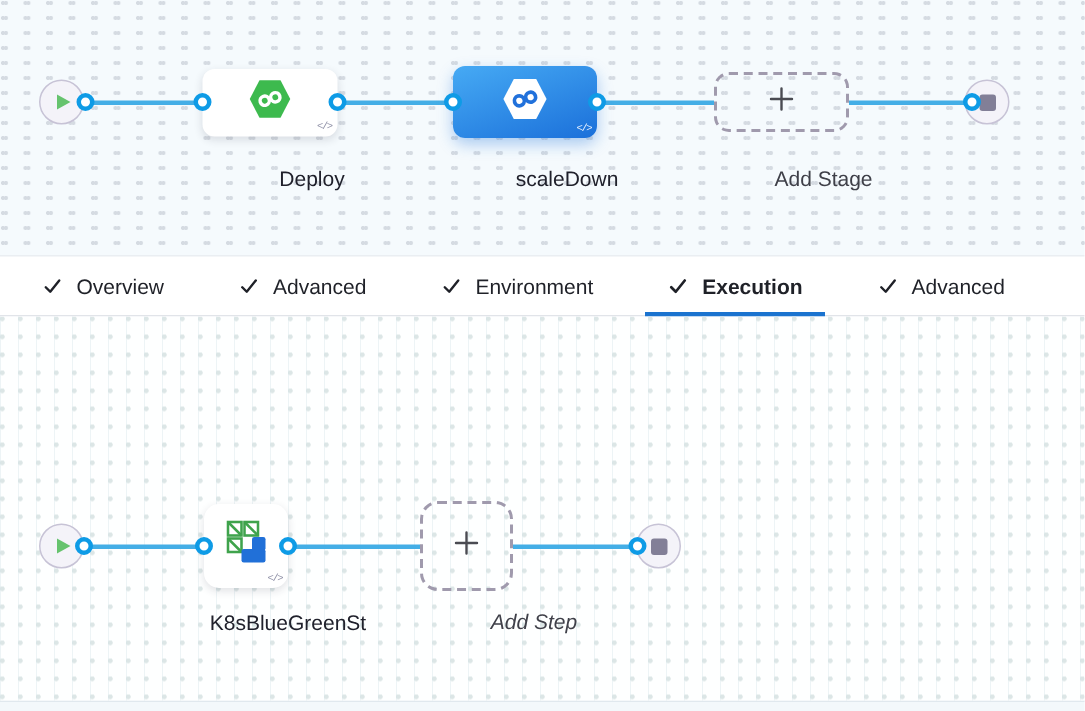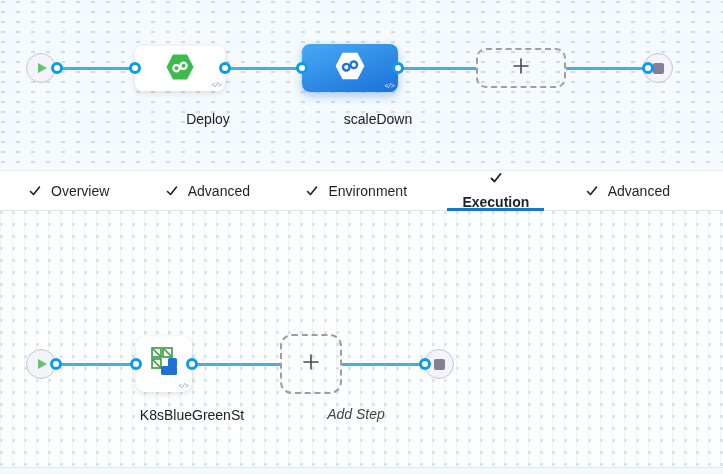--- a/index.html
+++ b/index.html
@@ -31,21 +31,21 @@
   .tabbar{
     width:723px;height:41px;background:#fff;box-sizing:border-box;
     border-top:1px solid #EAEEF2;border-bottom:1px solid #E1E4E9;
     display:flex;align-items:stretch;justify-content:space-between;
     padding:0 38px 0 13px;
   }
   .tab{
     display:flex;align-items:center;gap:9px;padding:0 15px;position:relative;
     font-size:14px;color:#1F2128;cursor:pointer;white-space:nowrap;text-align:right;
   }
-  .tab.selected{font-weight:700;flex-direction:column;}
+  .tab.selected{font-weight:700;}
   .tab.selected::after{
     content:"";position:absolute;left:0;right:0;bottom:-1px;height:3px;background:#1A73CF;
   }
   .check-icon{display:flex;align-items:center;}
 
   
   .link{position:absolute;height:3px;background:#44AEE6;z-index:1;}
   .port{
     position:absolute;width:12px;height:12px;border-radius:50%;
     background:#fff;border:3px solid #0E9BE6;box-sizing:border-box;z-index:4;
@@ -139,20 +139,21 @@
 
     <div class="port" style="left:51px;top:62px;"></div>
     <div class="port" style="left:129px;top:62px;"></div>
     <div class="port" style="left:219px;top:62px;"></div>
     <div class="port" style="left:296px;top:62px;"></div>
     <div class="port" style="left:392px;top:62px;"></div>
     <div class="port" style="left:642px;top:62px;"></div>
 
     <div class="node-label" style="left:110px;top:111px;">Deploy</div>
     <div class="node-label" style="left:280px;top:111px;">scaleDown</div>
+    <div class="node-label add" style="left:451px;top:111px;">Add Stage</div>
   </div>
 
   <div class="tabbar">
     <div class="tab">
       <span class="check-icon">
         <svg width="14" height="14" viewBox="0 0 14 14">
             <path d="M2.5 7.5l3 3 6-7.5" fill="none" stroke="#1F2128" stroke-width="1.6" stroke-linecap="round" stroke-linejoin="round"></path>
           </svg>
       </span>
       <span>Overview</span>

